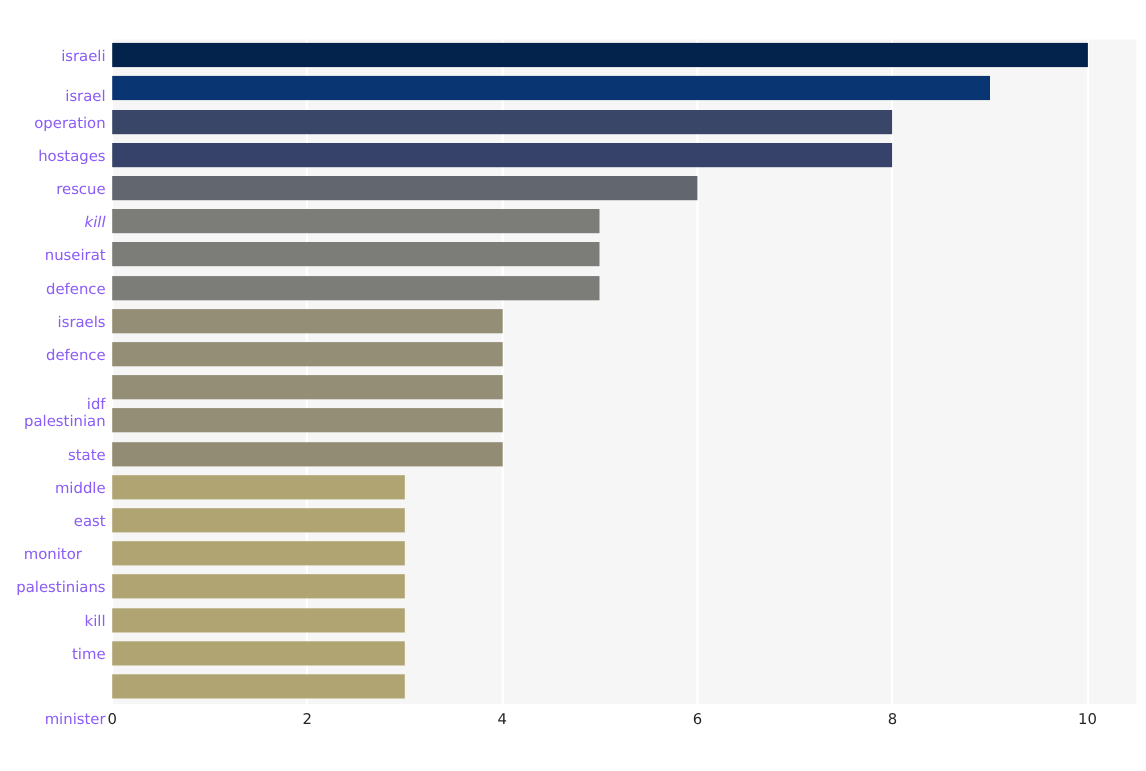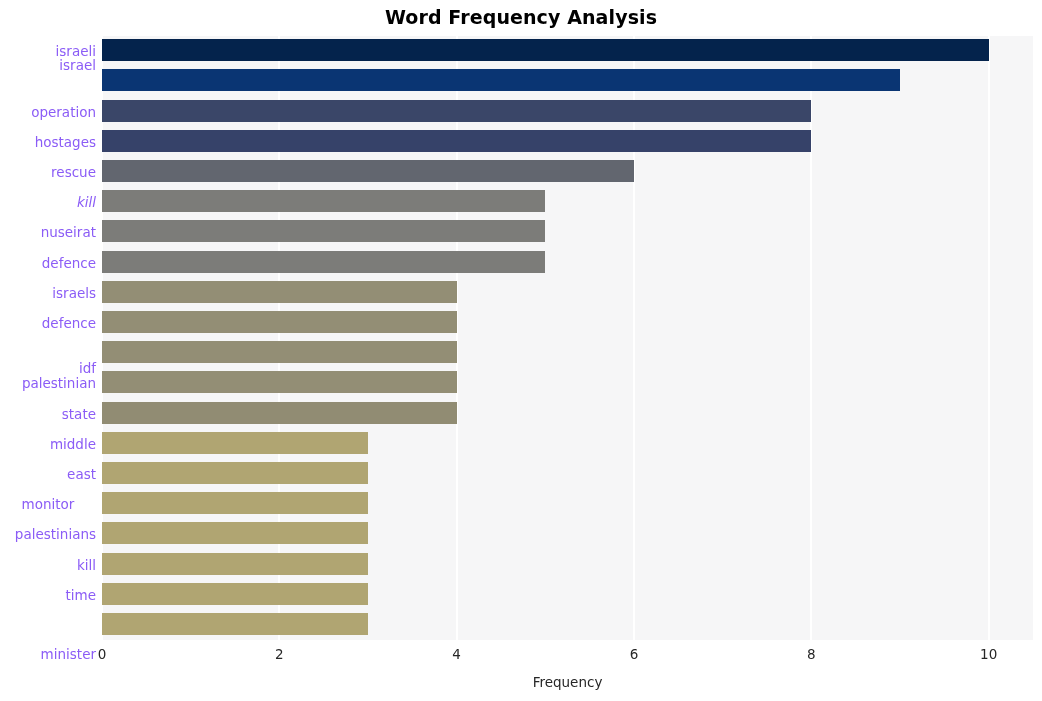--- a/index.html
+++ b/index.html
@@ -106,21 +106,20 @@
     text-align: center;
     font-size: 13.5px;
     color: #262626;
   }
 </style>
 </head>
 <body>
 
 <div class="figure">
 
-  <div class="chart-title">Word Frequency Analysis</div>
 
   <div class="plot-area">
     <div id="gridlines">
         <div class="gridline" style="left: -1px; background: rgb(255, 255, 255);"></div>
         <div class="gridline" style="left: 176.333px; background: rgb(255, 255, 255);"></div>
         <div class="gridline" style="left: 353.667px; background: rgb(255, 255, 255);"></div>
         <div class="gridline" style="left: 531px; background: rgb(255, 255, 255);"></div>
         <div class="gridline" style="left: 708.333px; background: rgb(255, 255, 255);"></div>
         <div class="gridline" style="left: 885.667px; background: rgb(255, 255, 255);"></div>
       </div>
@@ -183,21 +182,21 @@
           <div class="bar" title="time: 3" style="width: 266px; background: rgb(176, 165, 114);"></div>
         </div>
         <div class="bar-row" style="top: 573.8px; height: 30.2px;">
           <div class="bar" title="minister: 3" style="width: 266px; background: rgb(176, 165, 114);"></div>
         </div>
       </div>
   </div>
 
   <div class="ylabels" id="ylabels">
       <div class="ytick" style="top: 8.1px;">israeli</div>
-      <div class="ytick" style="top: 22px;">israel</div>
+      <div class="ytick" style="top: 45px;">israel</div>
       <div class="ytick" style="top: 68.5px;">operation</div>
       <div class="ytick" style="top: 98.7px;">hostages</div>
       <div class="ytick" style="top: 128.9px;">rescue</div>
       <div class="ytick" style="top: 159.1px; font-style: italic;">kill</div>
       <div class="ytick" style="top: 189.3px;">nuseirat</div>
       <div class="ytick" style="top: 219.5px;">defence</div>
       <div class="ytick" style="top: 249.7px;">israels</div>
       <div class="ytick" style="top: 279.9px;">defence</div>
       <div class="ytick" style="top: 325px;">idf</div>
       <div class="ytick" style="top: 340.3px;">palestinian</div>
@@ -213,15 +212,14 @@
 
   <div class="xlabels" id="xlabels">
       <div class="xtick" style="left: 0px;">0</div>
       <div class="xtick" style="left: 177.333px;">2</div>
       <div class="xtick" style="left: 354.667px;">4</div>
       <div class="xtick" style="left: 532px;">6</div>
       <div class="xtick" style="left: 709.333px;">8</div>
       <div class="xtick" style="left: 886.667px;">10</div>
     </div>
 
-  <div class="xaxis-title">Frequency</div>
 
 </div>
 
 </body></html>

